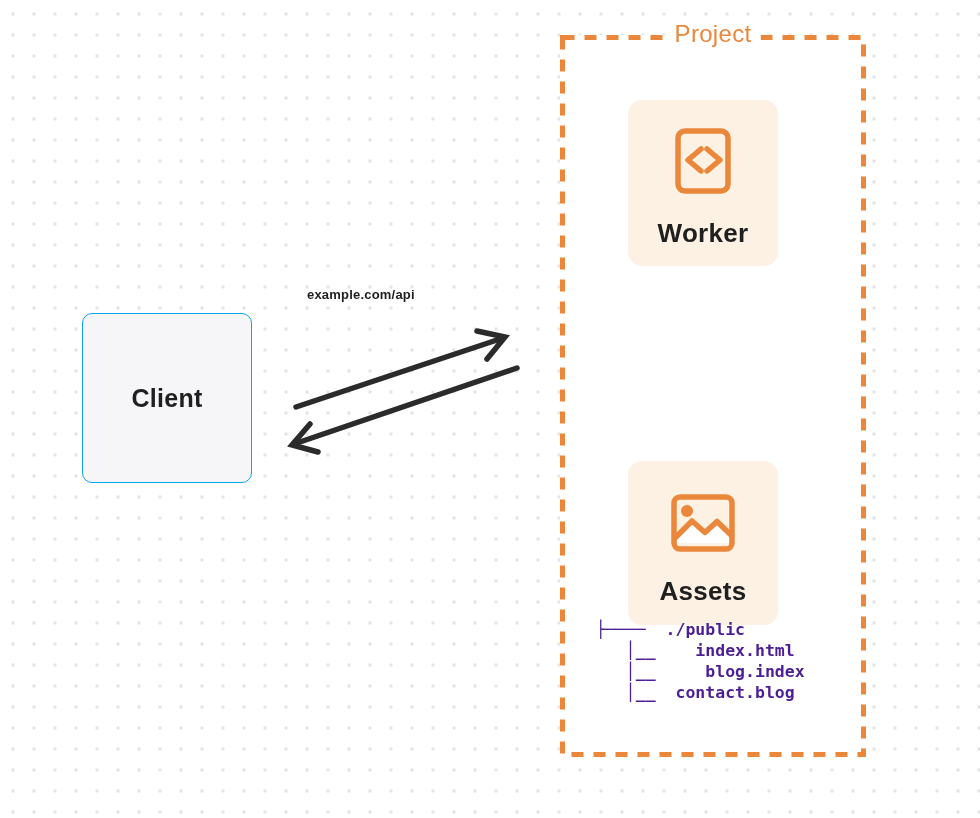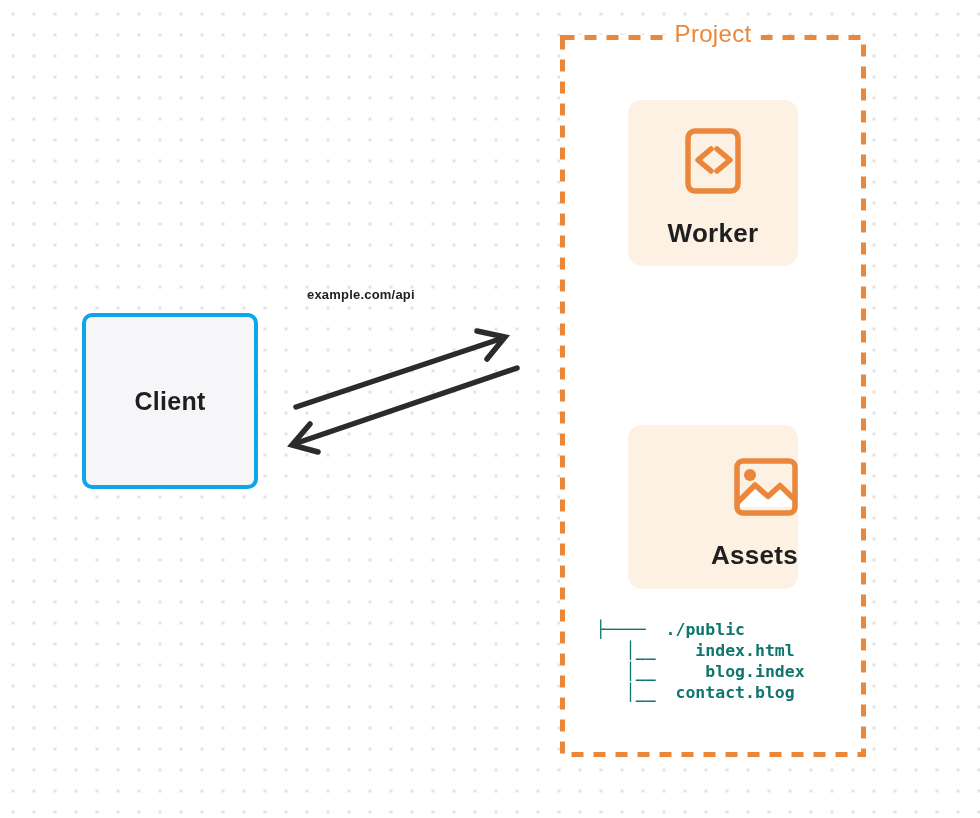--- a/index.html
+++ b/index.html
@@ -21,52 +21,52 @@
     background-size:21px 21px;background-position:2.5px 3.5px;
   }
   .arrows{position:absolute;left:0;top:0;width:980px;height:818px;}
   .arrows path{stroke:var(--arrow);stroke-width:5.5;fill:none;stroke-linecap:round;stroke-linejoin:miter;}
   .url-label{
     position:absolute;left:307px;top:287px;font-size:13px;font-weight:700;color:var(--text-dark);
     letter-spacing:.2px;white-space:nowrap;
   }
   .client{
     position:absolute;left:82px;top:313px;width:168px;height:168px;
-    background:var(--client-bg);border:4px solid #0ea5e9;border-radius:10px;
+    background:var(--client-bg);border:1px solid #0ea5e9;border-radius:10px;
     display:flex;align-items:center;justify-content:center;
   }
   .client .label{font-size:25px;font-weight:700;color:var(--text-dark);letter-spacing:.3px;}
   .project{
     position:absolute;left:560px;top:35px;width:306px;height:722px;background:#fff;
   }
   .project-border{position:absolute;left:0;top:0;width:306px;height:722px;}
   .project-border rect{fill:none;stroke:var(--orange);stroke-width:5;stroke-dasharray:12 10;}
   .project-label{
     position:absolute;left:50%;top:0;transform:translate(-50%,-54%);
     background:#fff;padding:0 9px;font-size:24px;font-weight:400;color:var(--orange);
     letter-spacing:.3px;white-space:nowrap;
   }
   .card{
-    position:absolute;left:68px;width:170px;background:var(--card-bg);border-radius:14px;
+    position:absolute;left:68px;width:150px;background:var(--card-bg);border-radius:14px;
     display:flex;flex-direction:column;align-items:center;
   }
   .card-worker{top:65px;height:166px;}
-  .card-assets{top:390px;height:164px;align-items:flex-end;}
+  .card-assets{top:426px;height:164px;}
   .card .label{font-size:26px;font-weight:700;color:var(--text-dark);letter-spacing:.3px;}
   .card-worker .icon{margin-top:28px;}
   .card-worker .label{margin-top:24px;}
   .card-assets .icon{margin-top:33px;}
   .card-assets .label{margin-top:24px;}
   .icon .stroke{stroke:var(--orange);fill:none;stroke-width:5.5;stroke-linecap:round;stroke-linejoin:round;}
   .icon .fill{fill:var(--orange);}
   .icon .underfill{fill:#ffffff;}
   .tree{
     position:absolute;left:36px;top:584px;margin:0;
     font-family:"DejaVu Sans Mono",monospace;font-size:16.5px;line-height:21px;font-weight:700;
-    color:#0f766e;white-space:pre;
+    color:#4c1d95;white-space:pre;
   }
 </style>
 </head>
 <body>
 
 <div class="canvas">
 
   <div class="dots"></div>
 
   <svg class="arrows" viewBox="0 0 980 818">

